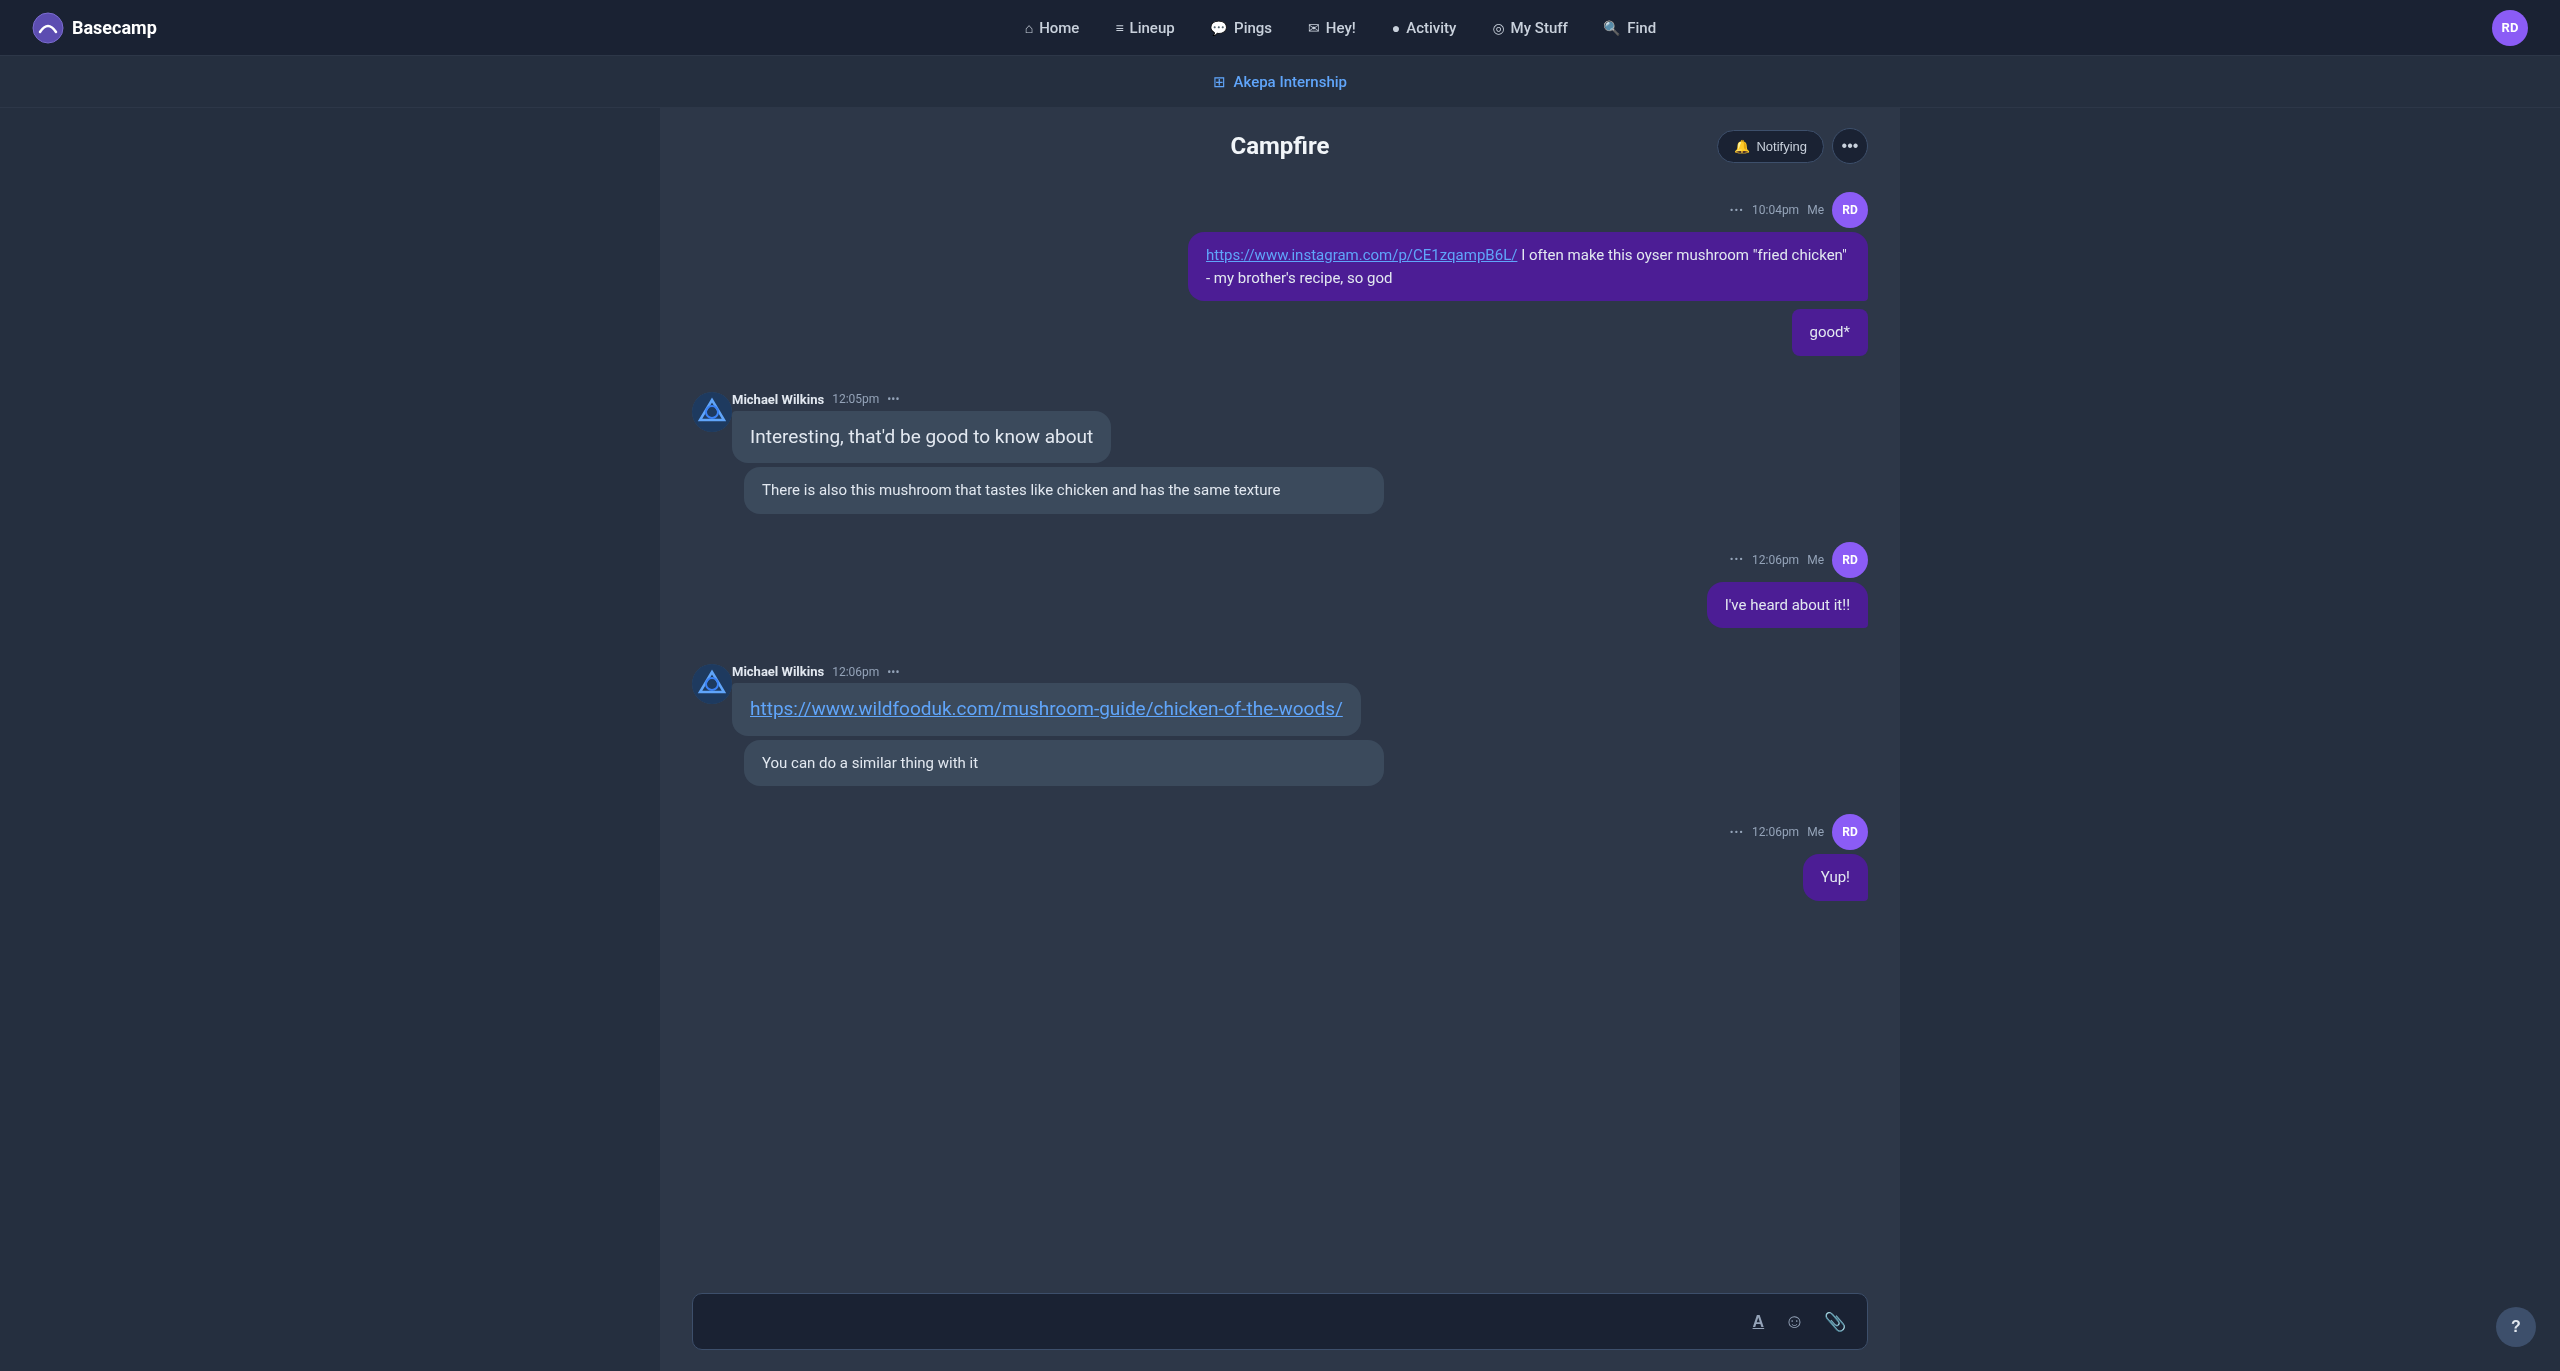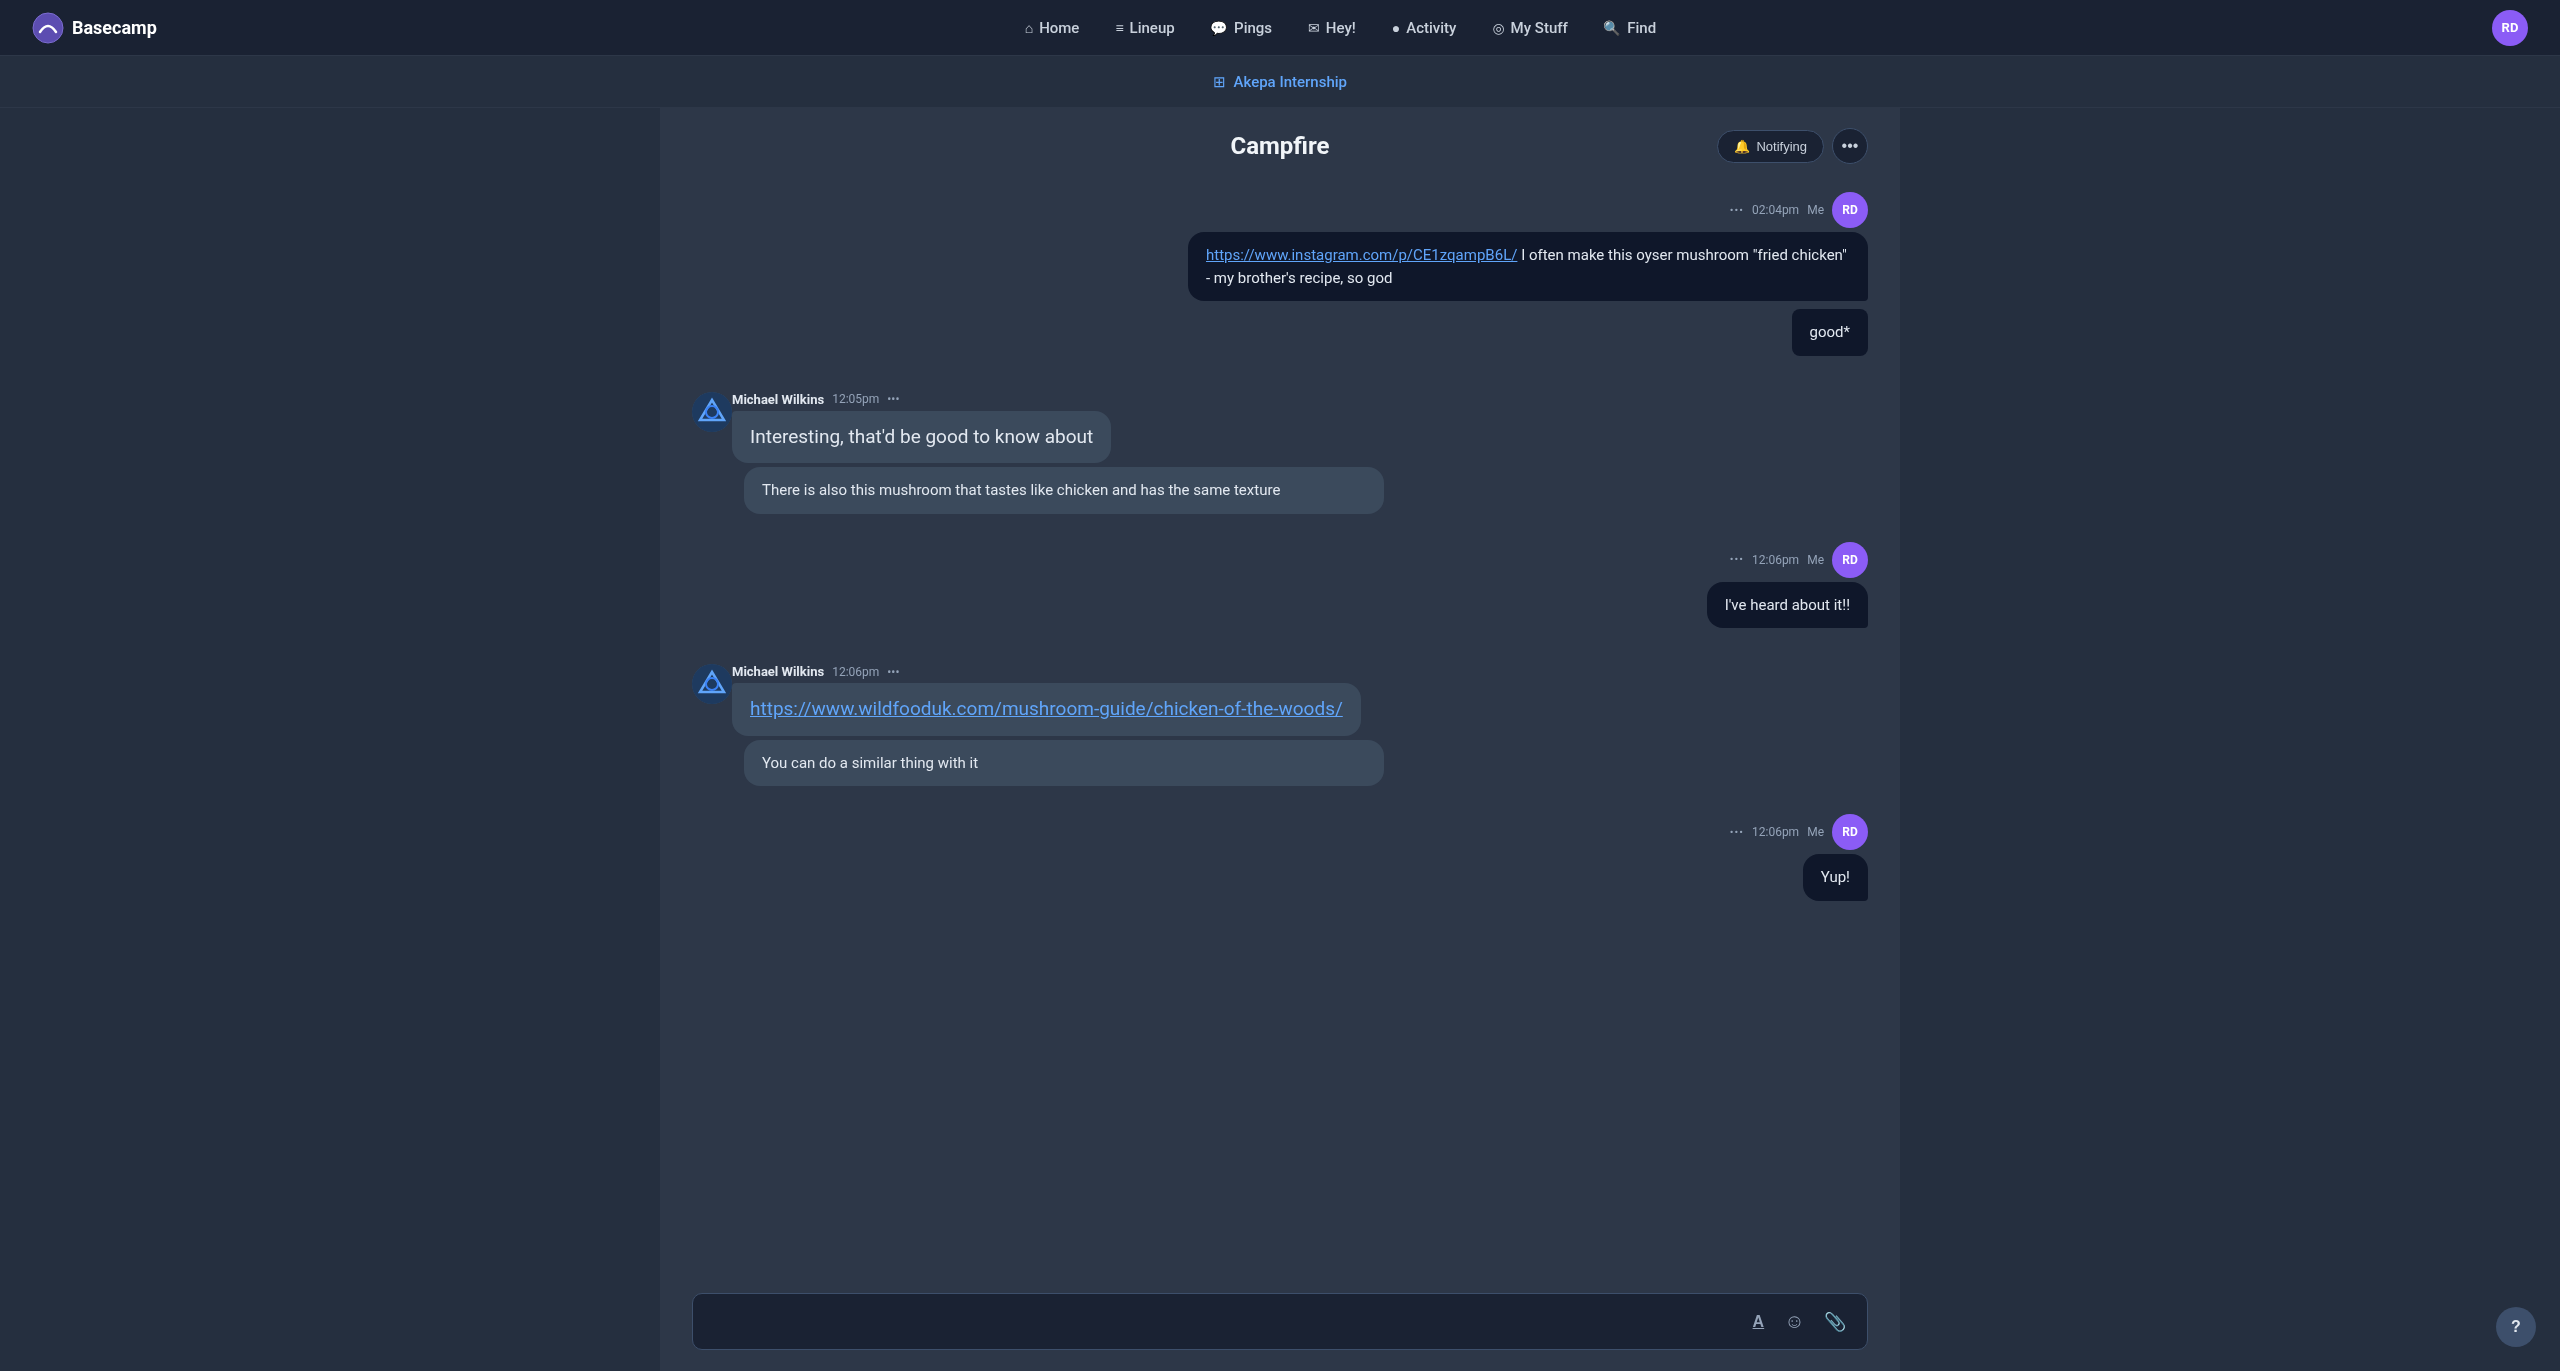--- a/index.html
+++ b/index.html
@@ -172,21 +172,21 @@
       gap: 4px;
     }
     .msg-meta-right {
       display: flex;
       align-items: center;
       gap: 8px;
       font-size: 12px;
       color: #94a3b8;
     }
     .msg-bubble-right {
-      background: #0f172a;
+      background: #4c1d95;
       border-radius: 16px 16px 4px 16px;
       padding: 12px 18px;
       max-width: 680px;
       color: #e2e8f0;
       font-size: 15px;
       line-height: 1.5;
     }
     .msg-bubble-right a {
       color: #60a5fa;
     }
@@ -407,21 +407,21 @@
         </button>
       </div>
     </div>
 
     <div class="messages-area">
 
       <div class="msg-row-right">
         <div style="display:flex;align-items:center;gap:8px;justify-content:flex-end;">
           <div class="msg-meta-right">
             <span class="dots-meta">•••</span>
-            <span>02:04pm</span>
+            <span>10:04pm</span>
             <span>Me</span>
           </div>
           <div class="avatar-sm">RD</div>
         </div>
         <div class="msg-bubble-right">
           <a href="#">https://www.instagram.com/p/CE1zqampB6L/</a><span> I often make this oyser mushroom "fried chicken" - my brother's recipe, so god</span>
         </div>
       </div>
 
       <div class="msg-row-right">

